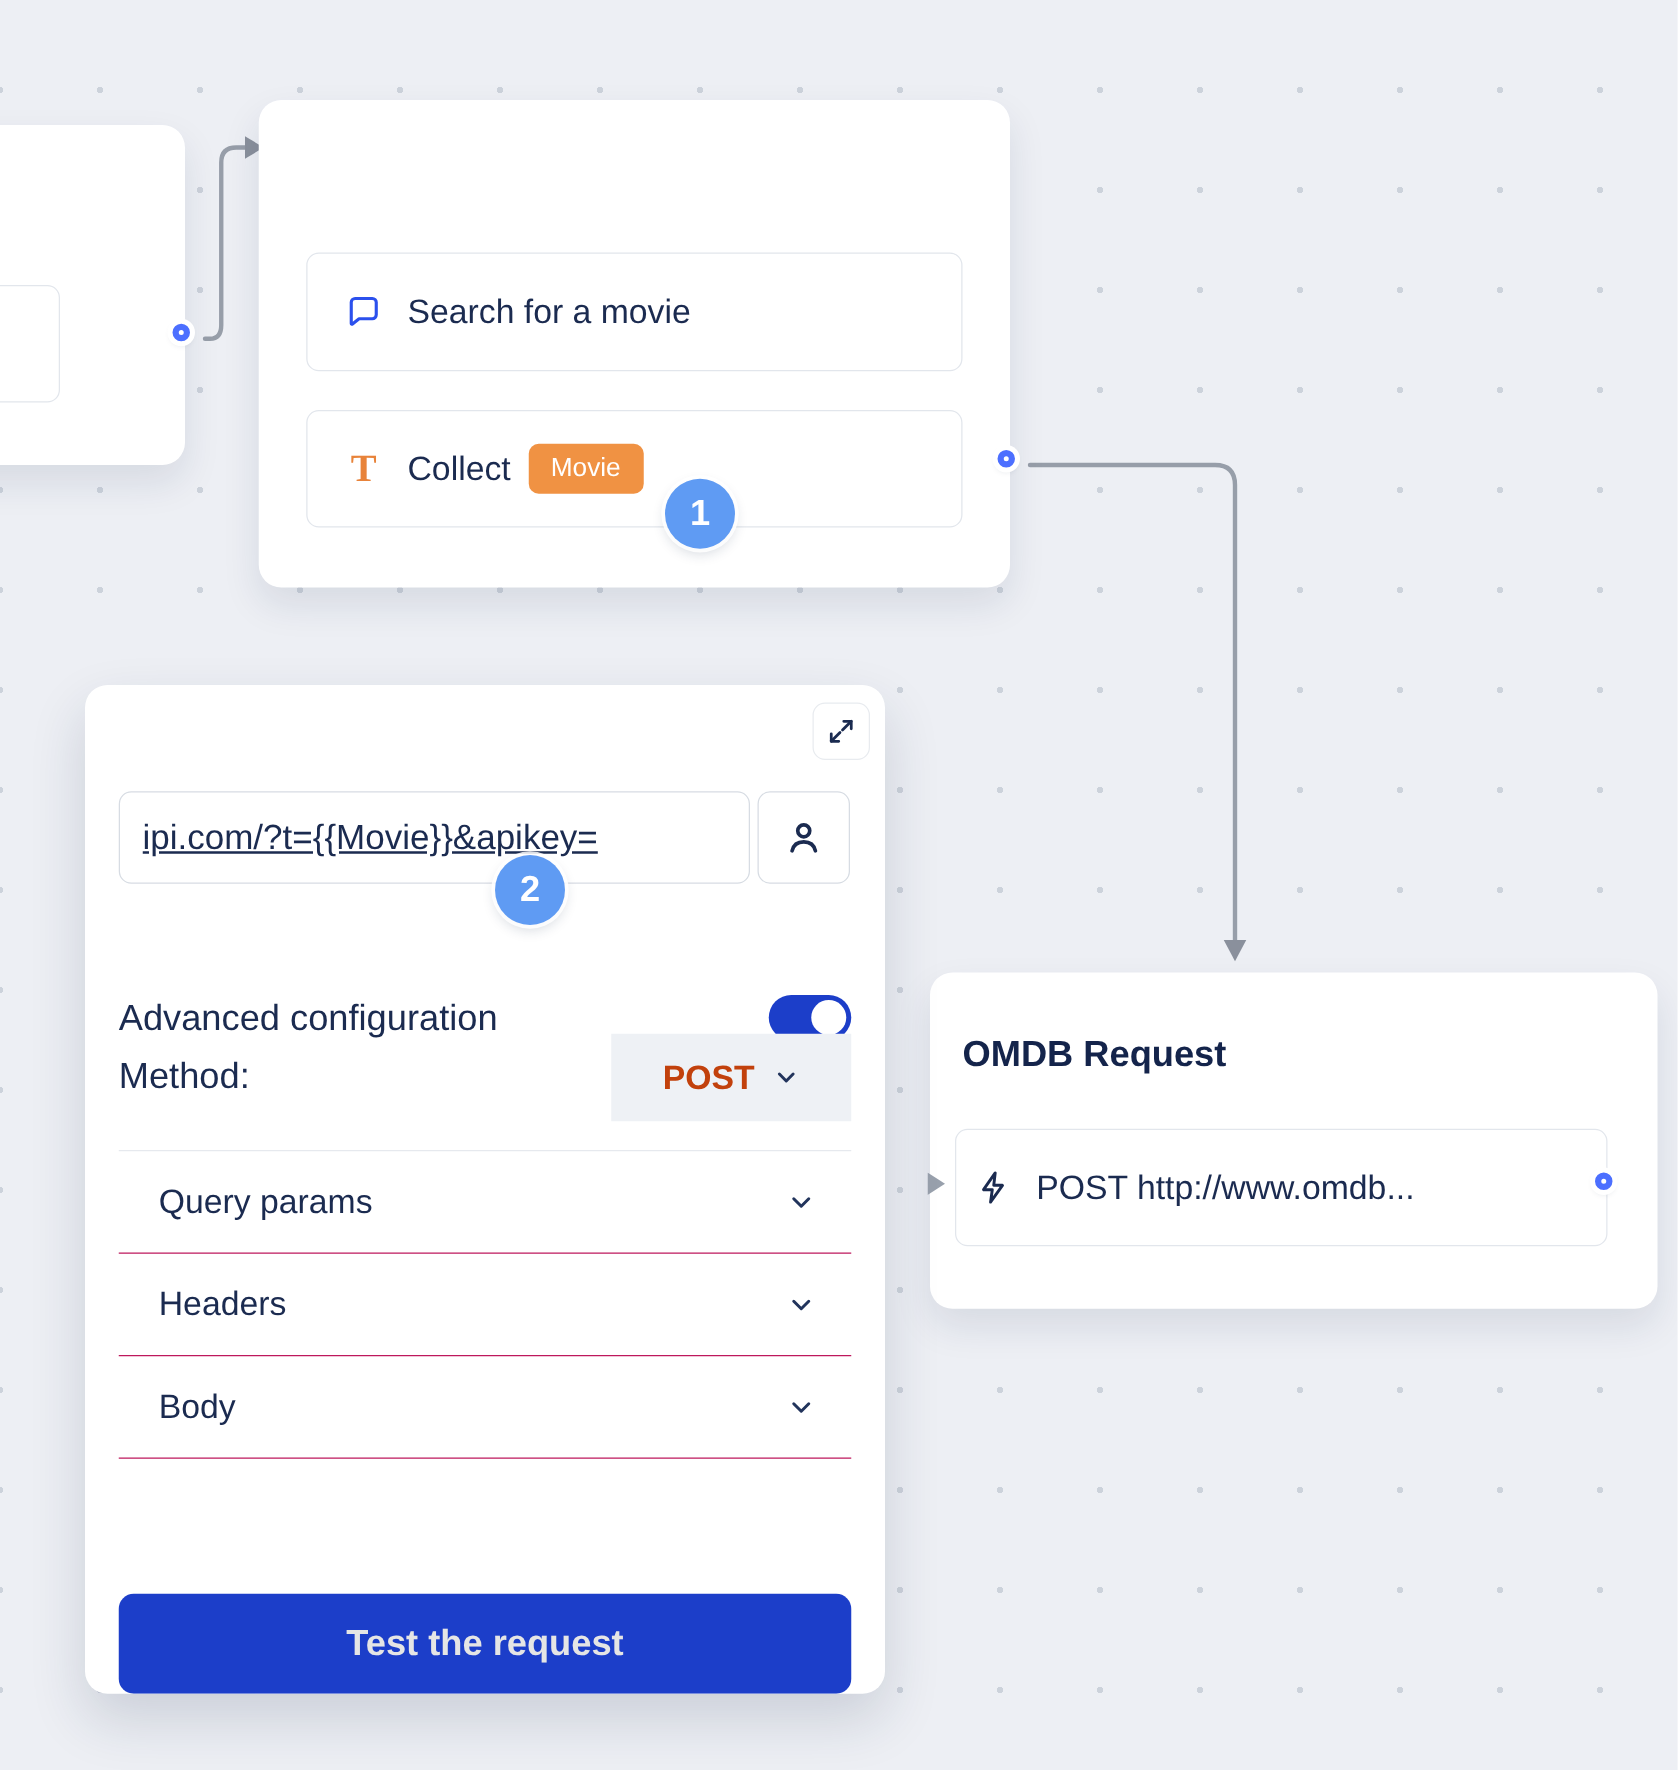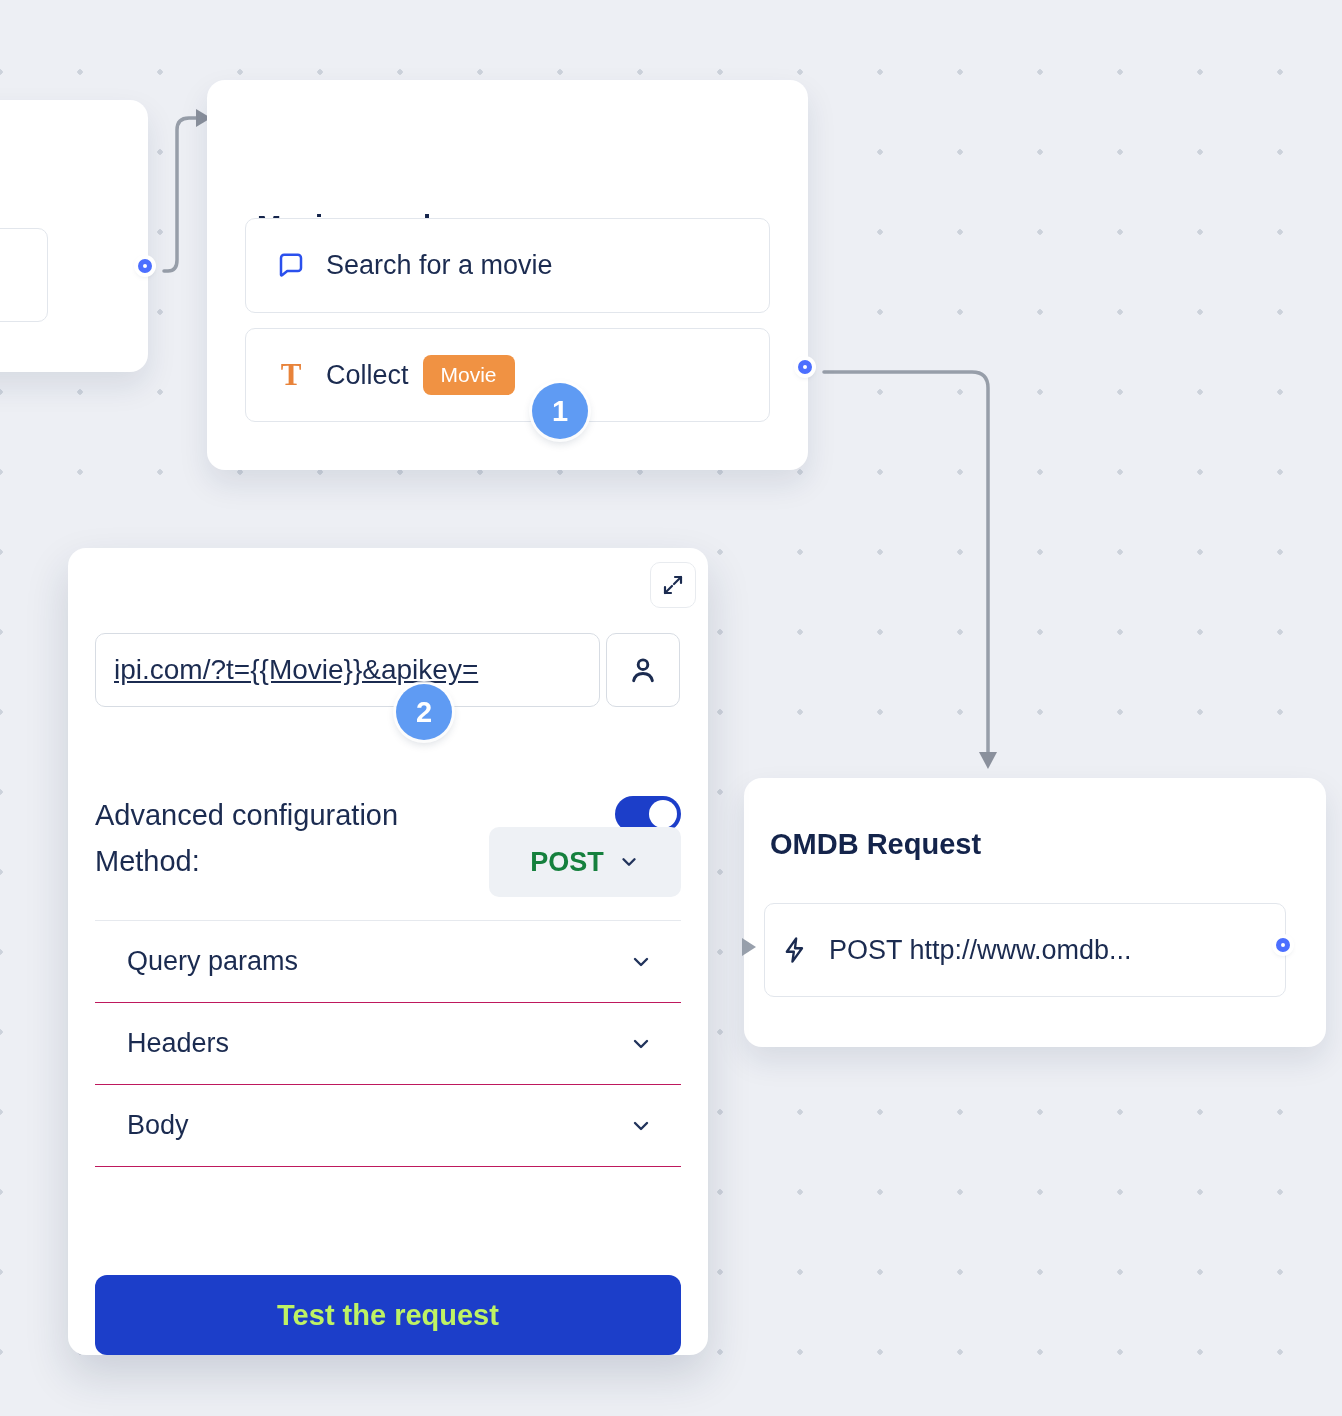--- a/index.html
+++ b/index.html
@@ -70,34 +70,34 @@
     position:absolute; left:547px; top:248px; width:66px; height:36px;
     background:#1c3ec9; border-radius:18px; cursor:pointer;
   }
   .toggle .knob {
     position:absolute; right:4px; top:4px; width:28px; height:28px;
     background:#ffffff; border-radius:50%;
   }
   .method-label { position:absolute; left:27px; top:297px; font-size:29px; color:#1b2b50; }
   .method-select {
     position:absolute; left:421px; top:279px; width:192px; height:70px;
-    background:#eef1f5; border-radius:10px; display:flex; align-items:center;
-    justify-content:center; gap:14px; font-size:27px; font-weight:600; color:#15803d; cursor:pointer;
+    background:#eef1f5; border-radius:0; display:flex; align-items:center;
+    justify-content:center; gap:14px; font-size:27px; font-weight:600; color:#c2410c; cursor:pointer;
   }
   .sections { position:absolute; left:27px; top:372px; width:586px; border-top:1px solid #e6e9ee; }
   .section-row {
     height:82px; border-bottom:1px solid #be185d;
     display:flex; align-items:center; justify-content:space-between;
     padding:0 28px 0 32px; cursor:pointer;
   }
   .section-row .step-label { font-size:27px; }
   .test-btn {
     position:absolute; left:27px; top:727px; width:586px; height:80px;
     background:#1c3ec9; border:none; border-radius:12px;
-    color:#bef264; font-family:"Liberation Sans", sans-serif;
+    color:#e5e5e5; font-family:"Liberation Sans", sans-serif;
     font-size:29px; font-weight:700; cursor:pointer;
   }
   
   .adv-label { top:251px; }
 </style>
 </head>
 <body>
 
 <div class="canvas">
 
@@ -108,21 +108,21 @@
     <polygon points="979,752 997,752 988,769" fill="#8a909c"></polygon>
   </svg>
 
   <div class="card" style="left:-64px; top:100px; width:212px; height:272px;">
     <div class="step-box" style="left:-44px; top:128px; width:156px; height:94px;"></div>
   </div>
 
   <div class="card" style="left:207px; top:80px; width:601px; height:390px;">
     <div class="node-title" style="left:50px; top:130px;">Movie search</div>
 
-    <div class="step-box" style="left:38px; top:138px; width:525px; height:95px;">
+    <div class="step-box" style="left:38px; top:122px; width:525px; height:95px;">
       <span style="display:flex;">
         <svg viewBox="0 0 24 24" width="30" height="30" fill="none" stroke="#2b50ed" stroke-width="2" stroke-linejoin="round">
           <path d="M4 5.5A2.5 2.5 0 0 1 6.5 3h11A2.5 2.5 0 0 1 20 5.5v8a2.5 2.5 0 0 1-2.5 2.5H9l-4.2 3.4c-.4.3-.8.05-.8-.4V5.5z"></path>
         </svg>
       </span>
       <span class="step-label">Search for a movie</span>
     </div>
 
     <div class="step-box" style="left:38px; top:248px; width:525px; height:94px;">
       <span class="t-glyph">T</span>

